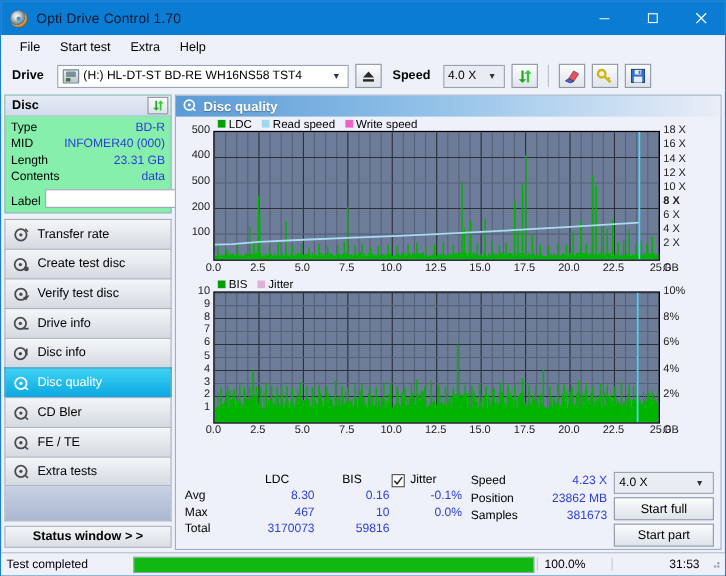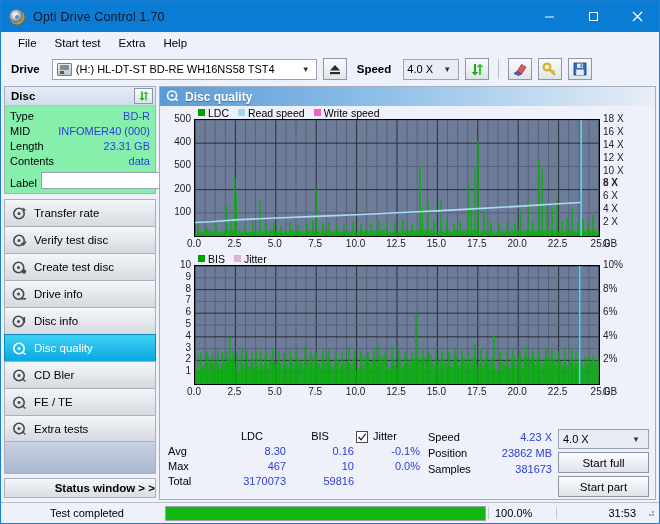--- a/index.html
+++ b/index.html
@@ -124,21 +124,21 @@
   .navbtn:last-of-type { border-bottom:1px solid #a8b0bb; }
   .navbtn.active {
     background:linear-gradient(#3ed2f5,#0aa8e0);
     color:#fff; border-color:#0b86b8;
   }
   .navbtn .ico { width:15px; height:15px; flex:0 0 15px; }
   .nav-filler { flex:1 1 auto; min-height:6px; background:linear-gradient(#c9d2e4,#aab7d0); border:1px solid #a8b0bb; border-top:none;}
   .statuswin {
     margin-top:4px; margin-bottom:4px; height:20px;
     border:1px solid #a8b0bb; background:linear-gradient(#f4f6f8,#d9dee5);
-    display:flex;align-items:center;justify-content:flex-end;
+    display:flex;align-items:center;justify-content:center;
     font-size:11.5px; font-weight:bold;
   }
   
   .main {
     flex:1 1 auto; margin:2px 3px 2px 0; border:1px solid #9fb0c6;
     background:#eef0fa; display:flex; flex-direction:column; overflow:hidden;
   }
   .main-head {
     height:19px; flex:0 0 19px; display:flex; align-items:center; gap:6px;
     padding-left:6px;
@@ -195,21 +195,21 @@
   .sr-btn {
     height:21px; border:1px solid #8d96a3;
     background:linear-gradient(#fbfcfd,#dde3ea);
     display:flex;align-items:center;justify-content:center; font-size:11.5px;
   }
   
   .statusbar {
     flex:0 0 21px; height:21px; display:flex; align-items:center;
     border-top:1px solid #b6bfcc; background:#eef0fa; font-size:11px;
   }
-  .sb-text { width:118px; flex:0 0 118px; padding-left:5px;margin-left:44px; }
+  .sb-text { width:118px; flex:0 0 118px; padding-left:5px; }
   .sb-prog-wrap { flex:1 1 auto; height:15px; background:#fff; border:1px solid #9aa3b0; margin:0 2px; }
   .sb-prog { height:100%; background:#12b812; }
   .sb-pct { width:68px; flex:0 0 68px; padding-left:6px; border-left:1px solid #c3cad6; }
   .sb-time { width:90px; flex:0 0 90px; text-align:right; padding-right:10px; border-left:1px solid #c3cad6;}
   .grip { width:10px; height:10px; margin-right:3px; position:relative; }
   .grip i { position:absolute; width:2px;height:2px;background:#9aa3b0; }
 </style>
 </head>
 <body>
 
@@ -344,36 +344,36 @@
                 <circle cx="7" cy="7.5" r="5.2" fill="none" stroke="#4a4a4a" stroke-width="1.6"></circle>
                 <circle cx="7" cy="7.5" r="1.5" fill="#4a4a4a"></circle>
                 <path d="M11 2 l2.4 2.6" stroke="#4a4a4a" stroke-width="1.4"></path>
               </svg>
           </span>
           <span>Transfer rate</span>
         </div>
         <div class="navbtn">
           <span class="ico">
             <svg width="15" height="15" viewBox="0 0 15 15">
+                <circle cx="6.5" cy="7.5" r="5.2" fill="none" stroke="#4a4a4a" stroke-width="1.6"></circle>
+                <circle cx="6.5" cy="7.5" r="1.5" fill="#4a4a4a"></circle>
+                <circle cx="12" cy="11.5" r="2.2" fill="#4a4a4a"></circle>
+              </svg>
+          </span>
+          <span>Create test disc</span>
+        </div>
+        <div class="navbtn">
+          <span class="ico">
+            <svg width="15" height="15" viewBox="0 0 15 15">
                 <circle cx="7" cy="7.5" r="5.2" fill="none" stroke="#4a4a4a" stroke-width="1.6"></circle>
                 <circle cx="7" cy="7.5" r="1.5" fill="#4a4a4a"></circle>
                 <path d="M9.5 10 l2 2 l2.5 -3.5" stroke="#4a4a4a" stroke-width="1.4" fill="none"></path>
               </svg>
           </span>
           <span>Verify test disc</span>
-        </div>
-        <div class="navbtn">
-          <span class="ico">
-            <svg width="15" height="15" viewBox="0 0 15 15">
-                <circle cx="6.5" cy="7.5" r="5.2" fill="none" stroke="#4a4a4a" stroke-width="1.6"></circle>
-                <circle cx="6.5" cy="7.5" r="1.5" fill="#4a4a4a"></circle>
-                <circle cx="12" cy="11.5" r="2.2" fill="#4a4a4a"></circle>
-              </svg>
-          </span>
-          <span>Create test disc</span>
         </div>
         <div class="navbtn">
           <span class="ico">
             <svg width="15" height="15" viewBox="0 0 15 15">
                 <circle cx="6.5" cy="7" r="5.2" fill="none" stroke="#4a4a4a" stroke-width="1.6"></circle>
                 <circle cx="6.5" cy="7" r="1.5" fill="#4a4a4a"></circle>
                 <rect x="9" y="11" width="5" height="1.6" fill="#4a4a4a"></rect>
               </svg>
           </span>
           <span>Drive info</span>

